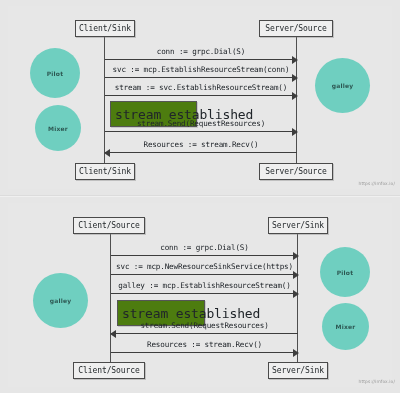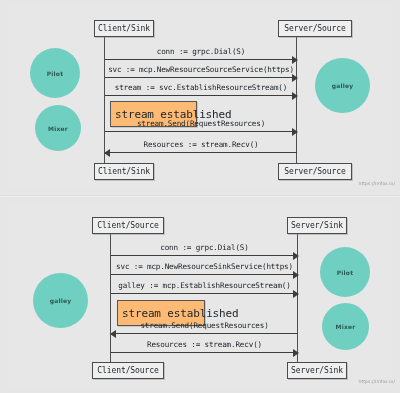--- a/index.html
+++ b/index.html
@@ -68,21 +68,20 @@
     box-shadow: 1px 1px 0 rgba(120,120,120,.35);
     display: flex;
     align-items: center;
     justify-content: center;
     box-sizing: border-box;
     height: 17px;
     font-size: 8px;
     color: #23282b;
     white-space: nowrap;
     letter-spacing: -0.1px;
-    margin-left: 19px;
   }
 
   
   .lifeline {
     position: absolute;
     width: 1.4px;
     background: #4f4f4f;
   }
 
   
@@ -122,29 +121,29 @@
     text-align: center;
     font-size: 7.6px;
     color: #20252a;
     white-space: nowrap;
     letter-spacing: -0.15px;
   }
 
   
   .note {
     position: absolute;
-    background: #fdba74;
+    background: #4d7c0f;
     border: 1.2px solid #555;
     box-shadow: 1px 1px 0 rgba(130,130,130,.3);
     display: flex;
     align-items: center;
     padding: 12px 4px;
     box-sizing: border-box;
     height: 13px;
-    font-size: 11px;
+    font-size: 13px;
     color: #20252a;
     white-space: nowrap;
     letter-spacing: -0.15px;
   }
 
   
   .watermark {
     position: absolute;
     right: 5px;
     font-family: "DejaVu Sans", sans-serif;
@@ -190,21 +189,21 @@
       <span>Server/Source</span>
     </div>
 
     <div class="msg to-right" style="left:105px; width:192px; top:59px;">
       <div class="msg-label">conn := grpc.Dial(S)</div>
       <div class="msg-line"></div>
       <div class="arrow-head"></div>
     </div>
 
     <div class="msg to-right" style="left:105px; width:192px; top:77px;">
-      <div class="msg-label">svc := mcp.NewResourceSourceService(https)</div>
+      <div class="msg-label">svc := mcp.EstablishResourceStream(conn)</div>
       <div class="msg-line"></div>
       <div class="arrow-head"></div>
     </div>
 
     <div class="msg to-right" style="left:105px; width:192px; top:95px;">
       <div class="msg-label">stream := svc.EstablishResourceStream()</div>
       <div class="msg-line"></div>
       <div class="arrow-head"></div>
     </div>
 

